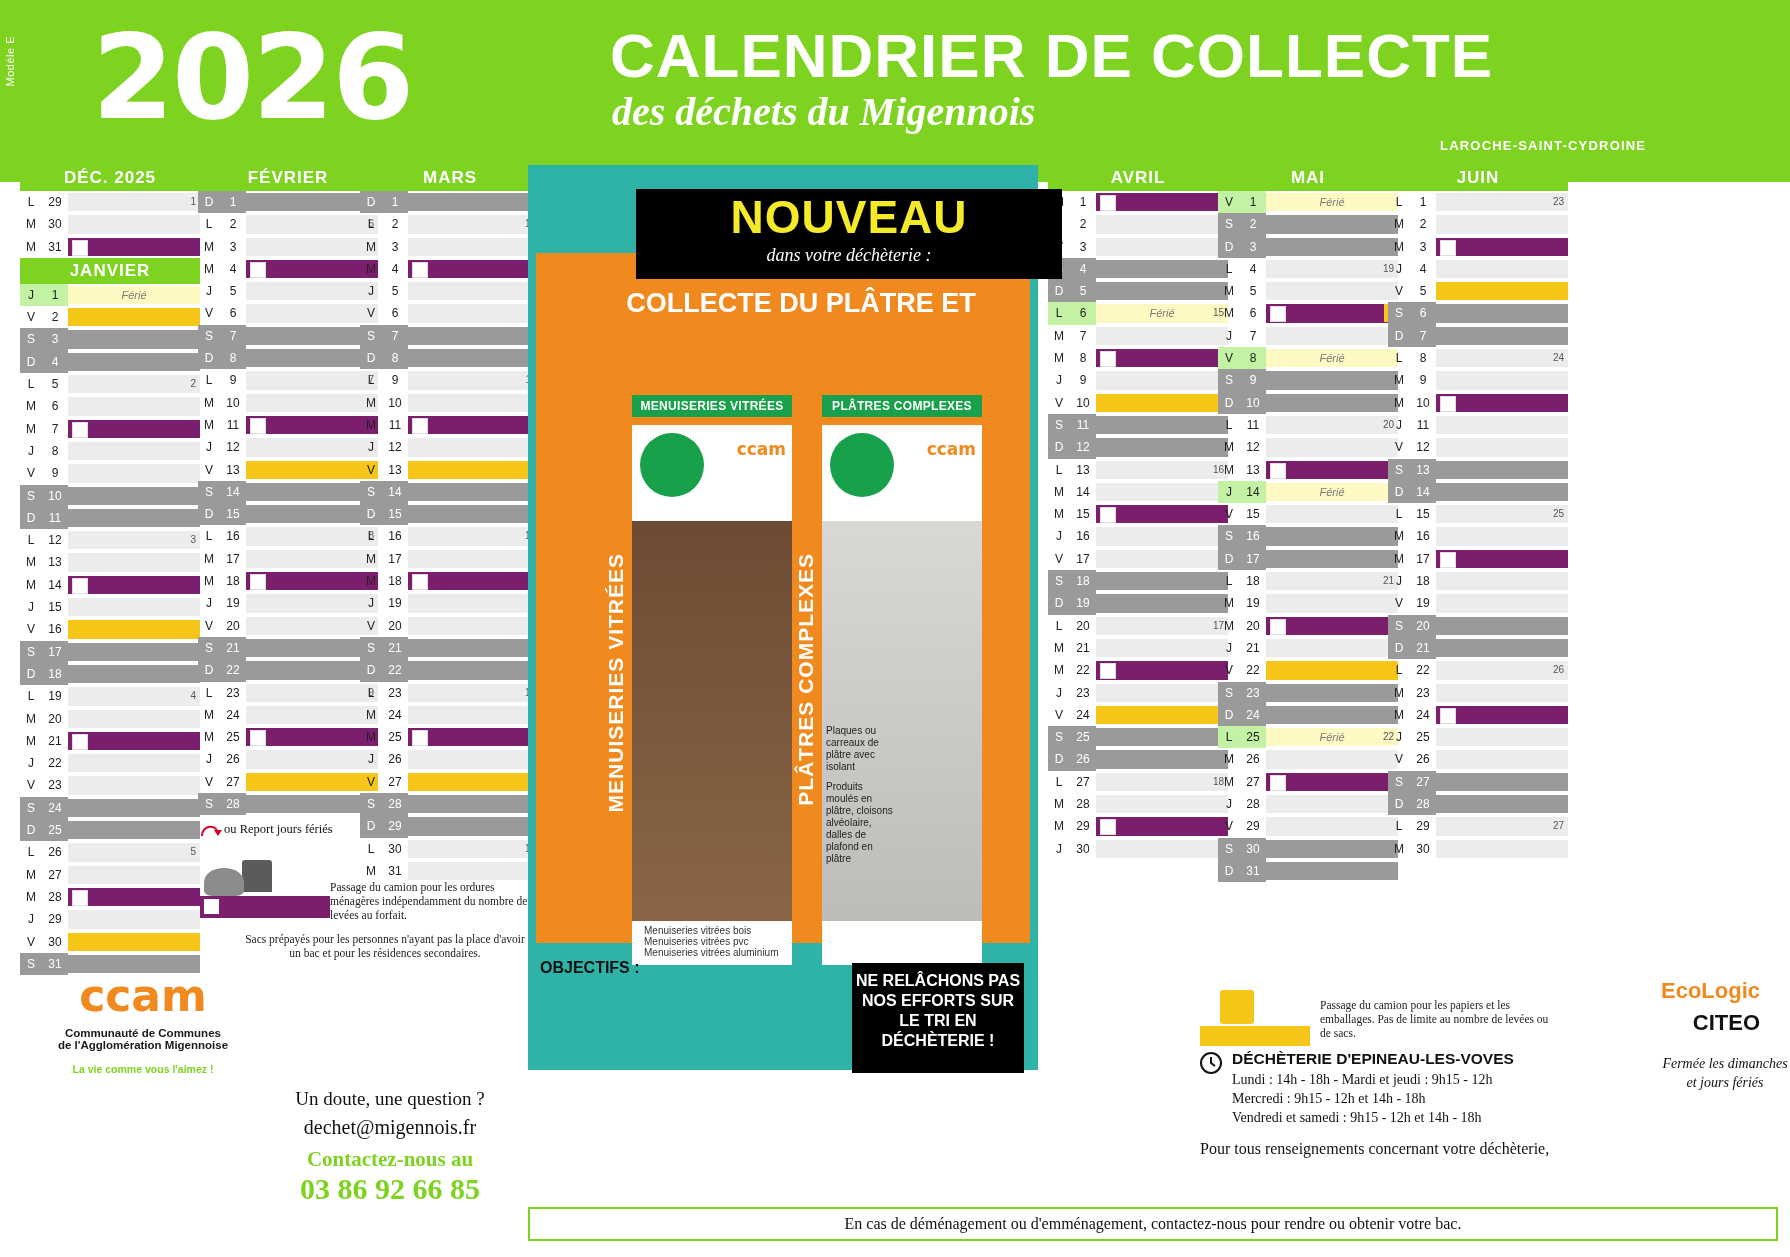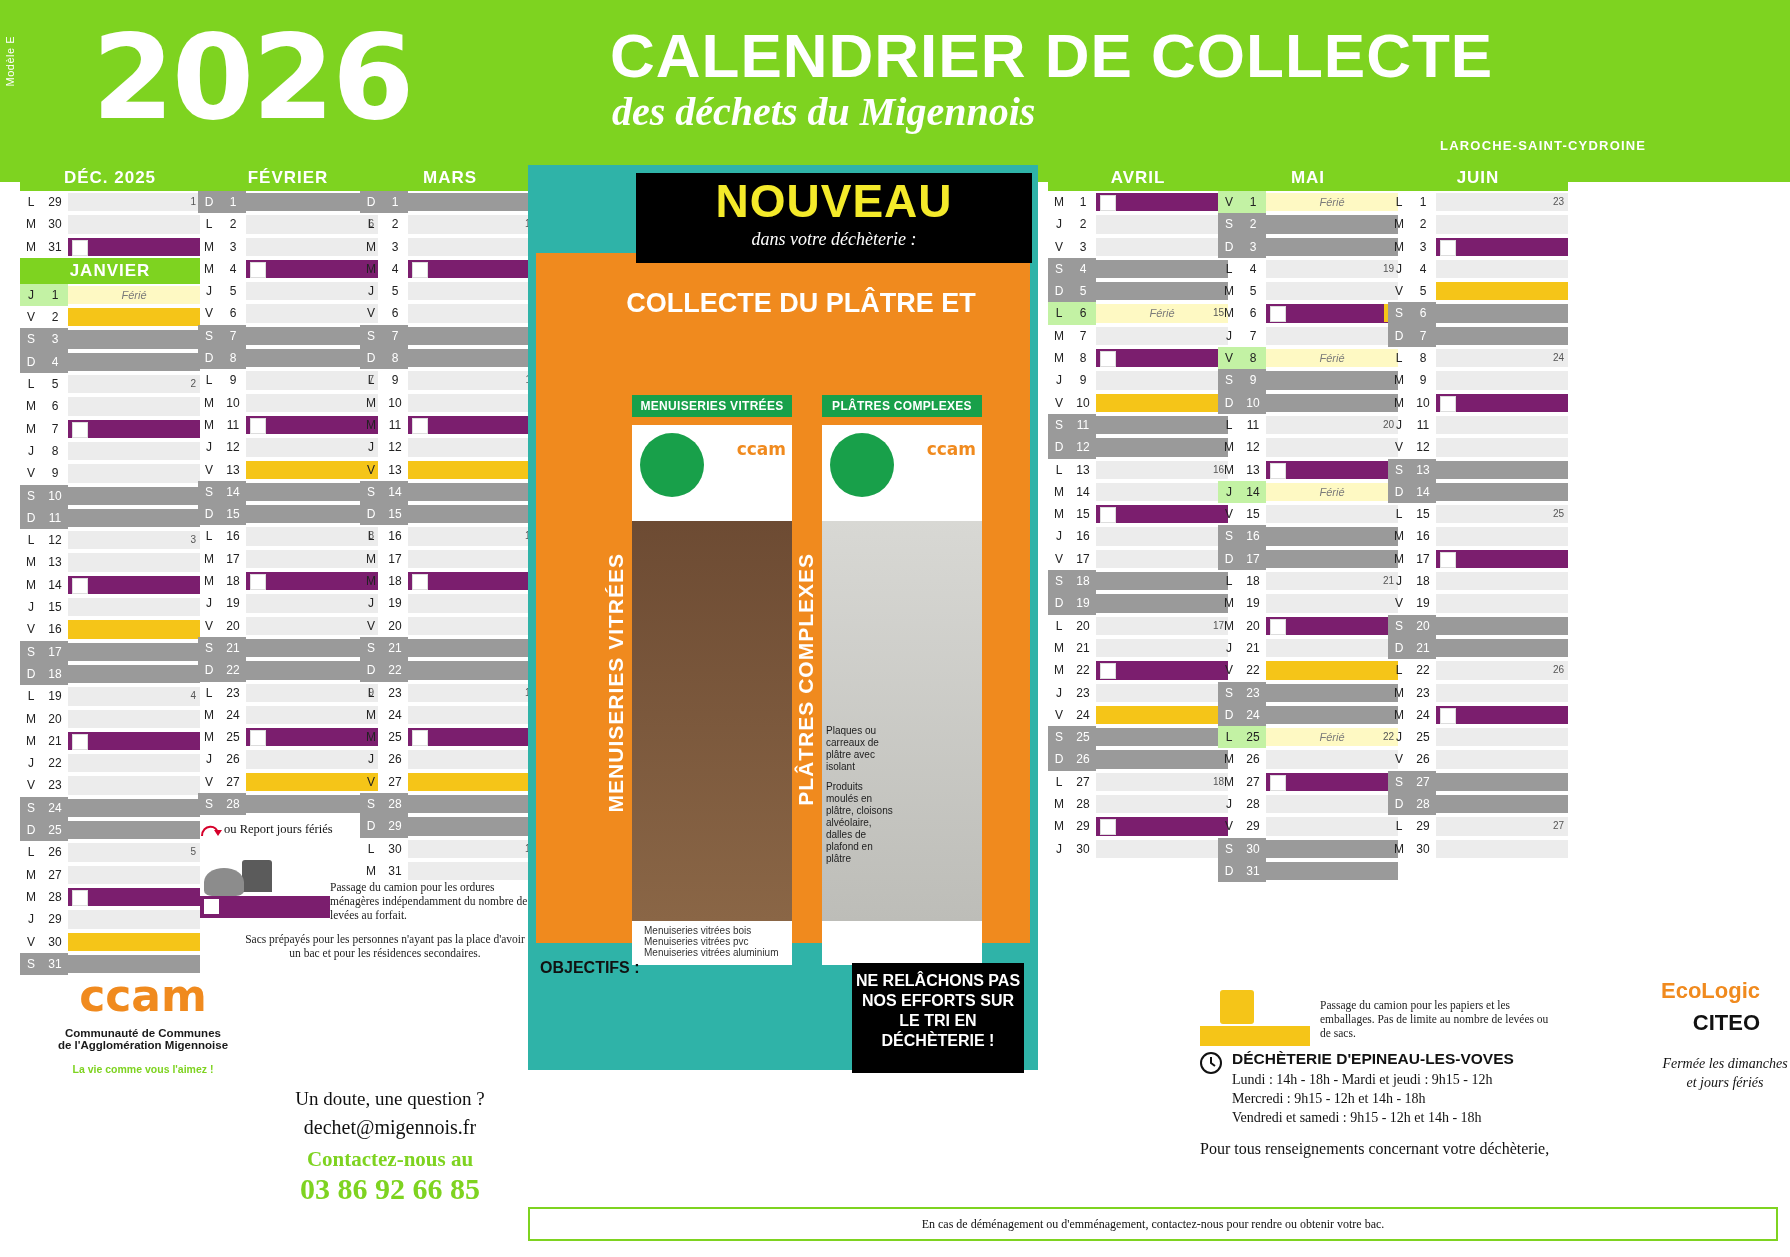--- a/index.html
+++ b/index.html
@@ -24,35 +24,35 @@
   .ferie .dw,.ferie .dn{background:#c3f2a4;}
   .ferie .bar{background:#fef9c3;color:#7a7a7a;font-size:11px;font-style:italic;text-align:center;line-height:18px;}
   .purple{background:#7b1e6e !important;}
   .yellow{background:#f5c518 !important;}
   .whitebox{position:absolute;left:4px;top:2px;width:14px;height:14px;background:#fff;border:1px solid #ddd;}
   .wk{position:absolute;right:4px;top:0;font-size:10px;color:#555;line-height:22.3px;}
 
   
   .center{position:absolute;left:528px;top:165px;width:510px;height:905px;background:#2fb3a8;}
   .center-inner{position:absolute;left:8px;top:8px;width:494px;height:889px;}
-  .nouveau-box{position:absolute;left:100px;top:0px;width:396px;height:90px;background:#000;}
+  .nouveau-box{position:absolute;left:100px;top:16px;width:426px;height:90px;background:#000;}
   .nouveau{color:#f4ea2a;font-size:46px;font-weight:bold;text-align:center;line-height:56px;letter-spacing:1px;}
   .nouveau-sub{color:#fff;font-size:18px;font-style:italic;text-align:center;font-family:"Liberation Serif",serif;}
   .collecte-t{color:#fff;font-size:27px;font-weight:bold;text-align:center;line-height:44px;}
   .photo{position:absolute;background:#fff;}
   .cap{position:absolute;background:#18a04a;color:#fff;font-size:12px;font-weight:bold;text-align:center;padding:4px 0;letter-spacing:.3px;}
   .vside{position:absolute;color:#fff;font-size:21px;font-weight:bold;writing-mode:vertical-rl;transform:rotate(180deg);letter-spacing:1px;}
   .objectifs{position:absolute;left:40px;top:760px;width:300px;color:#111;font-size:15px;}
   .obj-t{font-weight:bold;font-size:16px;margin-bottom:6px;}
   .relachons{position:absolute;left:352px;top:790px;width:150px;height:108px;background:#000;color:#fff;font-weight:bold;font-size:16px;text-align:center;line-height:20px;padding-top:8px;box-sizing:border-box;}
 
   .smalltxt{position:absolute;font-size:11.5px;color:#222;line-height:14px;}
   .greenbig{color:#7ed320;font-weight:bold;}
   .footerbar{position:absolute;left:528px;top:1207px;width:1250px;height:34px;border:2px solid #7ed320;box-sizing:border-box;}
-  .footerbar span{display:block;text-align:center;line-height:30px;font-size:12px;color:#111;font-family:"Liberation Serif",serif;}
+  .footerbar span{display:block;text-align:center;line-height:30px;font-size:16px;color:#111;font-family:"Liberation Serif",serif;}
   .ecologic{position:absolute;right:24px;top:980px;text-align:right;}
 </style>
 </head>
 <body>
 
 <div class="green-header"></div>
 <div class="modele">Modèle E</div>
 <div class="year">2026</div>
 <div class="title1">CALENDRIER DE COLLECTE</div>
 <div class="title2">des déchets du Migennois</div>

